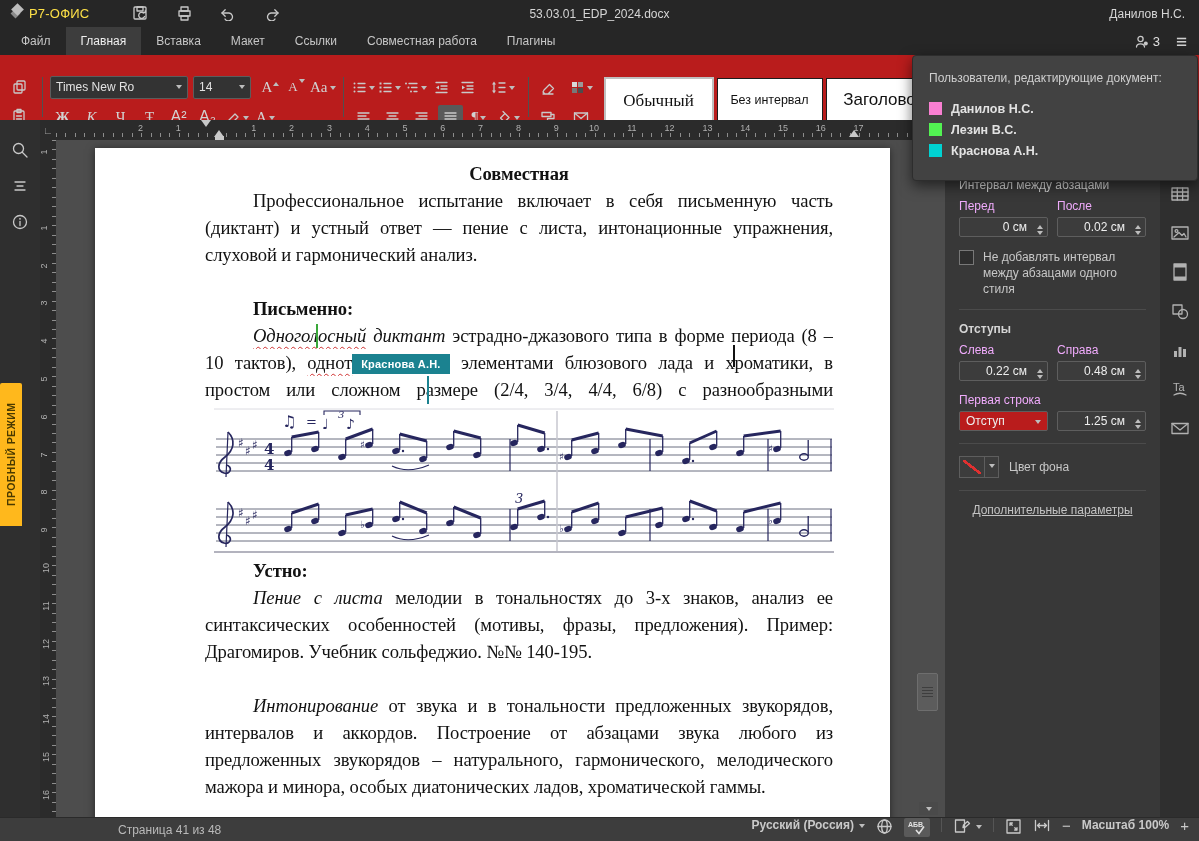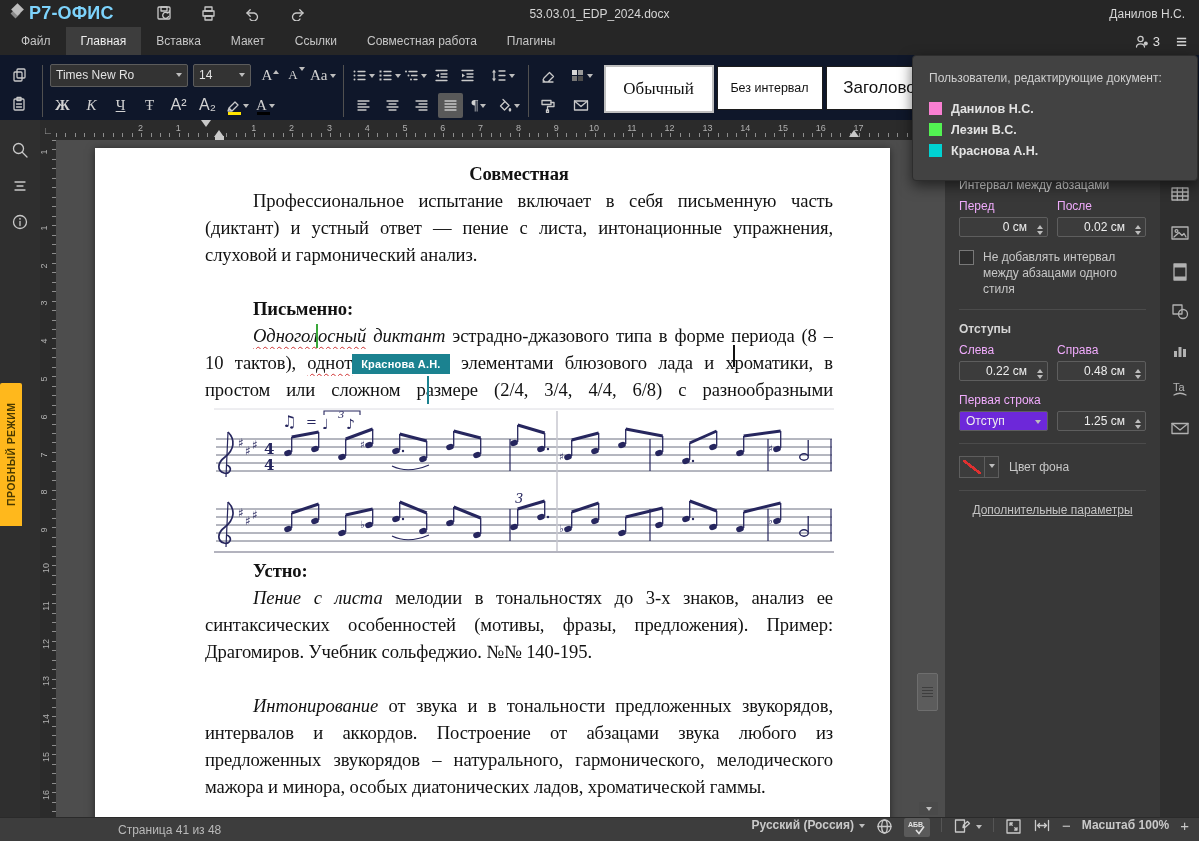--- a/index.html
+++ b/index.html
@@ -7,36 +7,36 @@
        font-family:"Liberation Sans",sans-serif;color:#ccc;-webkit-font-smoothing:antialiased}
   svg{display:block}
   .ic{stroke:#c9c9c9;fill:none;stroke-width:1.3;stroke-linecap:round;stroke-linejoin:round}
   .icf{fill:#c9c9c9;stroke:none}
 
   
   .titlebar{position:absolute;top:0;left:0;right:0;height:27px;background:#262626;display:flex;align-items:center}
   .logo{display:flex;align-items:center;gap:7px;margin-left:12px}
   .logo .d1{width:7px;height:7px;background:#8a8a8a;transform:rotate(45deg)}
   .logo .d2{width:9px;height:9px;background:#bdbdbd;transform:rotate(45deg);margin-left:-13px;margin-top:-9px}
-  .appname{font-size:18px;font-weight:bold;color:#7dd3fc;letter-spacing:.2px}
+  .appname{font-size:13px;font-weight:normal;color:#fde047;letter-spacing:.2px}
   .qbtn{width:26px;height:22px;display:flex;align-items:center;justify-content:center;border-radius:2px}
   .qbar{display:flex;gap:18px;margin-left:38px}
   .doc-title-c{position:absolute;left:0;right:0;text-align:center;font-size:12px;color:#d6d6d6;pointer-events:none}
   .username{position:absolute;right:14px;font-size:12px;color:#d6d6d6}
 
   
   .tabsrow{position:absolute;top:27px;left:0;right:0;height:28px;background:#262626;display:flex;padding-left:6px}
   .tab{padding:0 15px;display:flex;align-items:center;font-size:12px;color:#c6c6c6}
   .tab.active{background:#3d3d3d;color:#efefef}
   .tabs-right{position:absolute;right:12px;top:27px;height:28px;display:flex;align-items:center;gap:16px}
   .collabbtn{display:flex;align-items:center;gap:3px;color:#e0e0e0;font-size:13px}
   .burger{font-size:19px;color:#cfcfcf;line-height:1}
 
   
-  .toolbar{position:absolute;top:55px;left:0;right:0;height:65px;background:#0f172a;display:flex;align-items:flex-start;padding:7px 6px 0;box-sizing:border-box}
+  .toolbar{position:absolute;top:55px;left:0;right:0;height:65px;background:#b91c1c;display:flex;align-items:flex-start;padding:19px 6px 0;box-sizing:border-box}
   .tb-col{display:flex;flex-direction:column;gap:4px}
   .tb-row{display:flex;align-items:center;gap:1px;height:26px}
   .tbtn{min-width:25px;height:25px;display:flex;align-items:center;justify-content:center;border-radius:2px;color:#d2d2d2;font-size:14px}
   .tbtn.active{background:#595959}
   .car{width:0;height:0;border:3.5px solid transparent;border-top:4px solid #bdbdbd;margin:4px 0 0 2px}
   .combo{height:21px;background:#333;border:1px solid #5c5c5c;border-radius:2px;color:#e2e2e2;font-size:12px;display:flex;align-items:center;padding:0 5px;justify-content:space-between}
   .combo .car{margin-top:3px}
   .glyph{font-family:"Liberation Serif",serif;font-size:15px}
   .gb{font-weight:bold}.gi{font-style:italic}.gu{text-decoration:underline}
   .colorbar{position:absolute;left:4px;right:8px;bottom:3px;height:3px}
@@ -100,21 +100,21 @@
   .rpanel{position:absolute;right:39px;top:120px;bottom:23px;width:215px;background:#383838;box-sizing:border-box;padding:58px 14px 0;font-size:12px;color:#c7c7c7}
   .rp-title{color:#d5d5d5;margin-bottom:7px}
   .rp-cols{display:flex;justify-content:space-between}
   .rp-cols>*{width:89px;box-sizing:border-box}
   .rp-lbl{margin-bottom:4px;color:#f0abfc}
   .spin{position:relative;height:20px;border:1px solid #5e5e5e;background:#3c3c3c;border-radius:2px;color:#eee;
         display:flex;align-items:center;justify-content:flex-end;padding-right:20px;font-size:12px}
   .spin .ar{position:absolute;right:4px;display:flex;flex-direction:column;gap:2px;top:4px}
   .tri-u{width:0;height:0;border:3px solid transparent;border-bottom:4px solid #bdbdbd}
   .tri-d{width:0;height:0;border:3px solid transparent;border-top:4px solid #bdbdbd}
-  .ddl{position:relative;height:20px;border:1px solid #5e5e5e;background:#6d28d9;border-radius:2px;color:#eee;display:flex;align-items:center;padding:0 6px;justify-content:space-between}
+  .ddl{position:relative;height:20px;border:1px solid #5e5e5e;background:#b91c1c;border-radius:2px;color:#eee;display:flex;align-items:center;padding:0 6px;justify-content:space-between}
   .rp-div{border-top:1px solid #4b4b4b;margin:12px 0}
   .cbrow{display:flex;gap:9px;margin-top:12px}
   .cb{width:13px;height:13px;border:1px solid #787878;background:#2e2e2e;flex:0 0 13px;margin-top:1px}
   .cb-lbl{line-height:16px}
   .swatch{width:38px;height:20px;border:1px solid #5e5e5e;background:#3c3c3c;position:relative;display:flex}
   .sw-line{flex:1;margin:3px;background:linear-gradient(to top right,transparent 44%,#e03030 44%,#e03030 56%,transparent 56%)}
   .sw-car{width:13px;border-left:1px solid #5e5e5e;display:flex;align-items:center;justify-content:center}
   .bgrow{display:flex;align-items:center;gap:10px}
   .rp-link{display:block;text-align:center;color:#c3c3c3;text-decoration:underline;font-size:12px}
 

